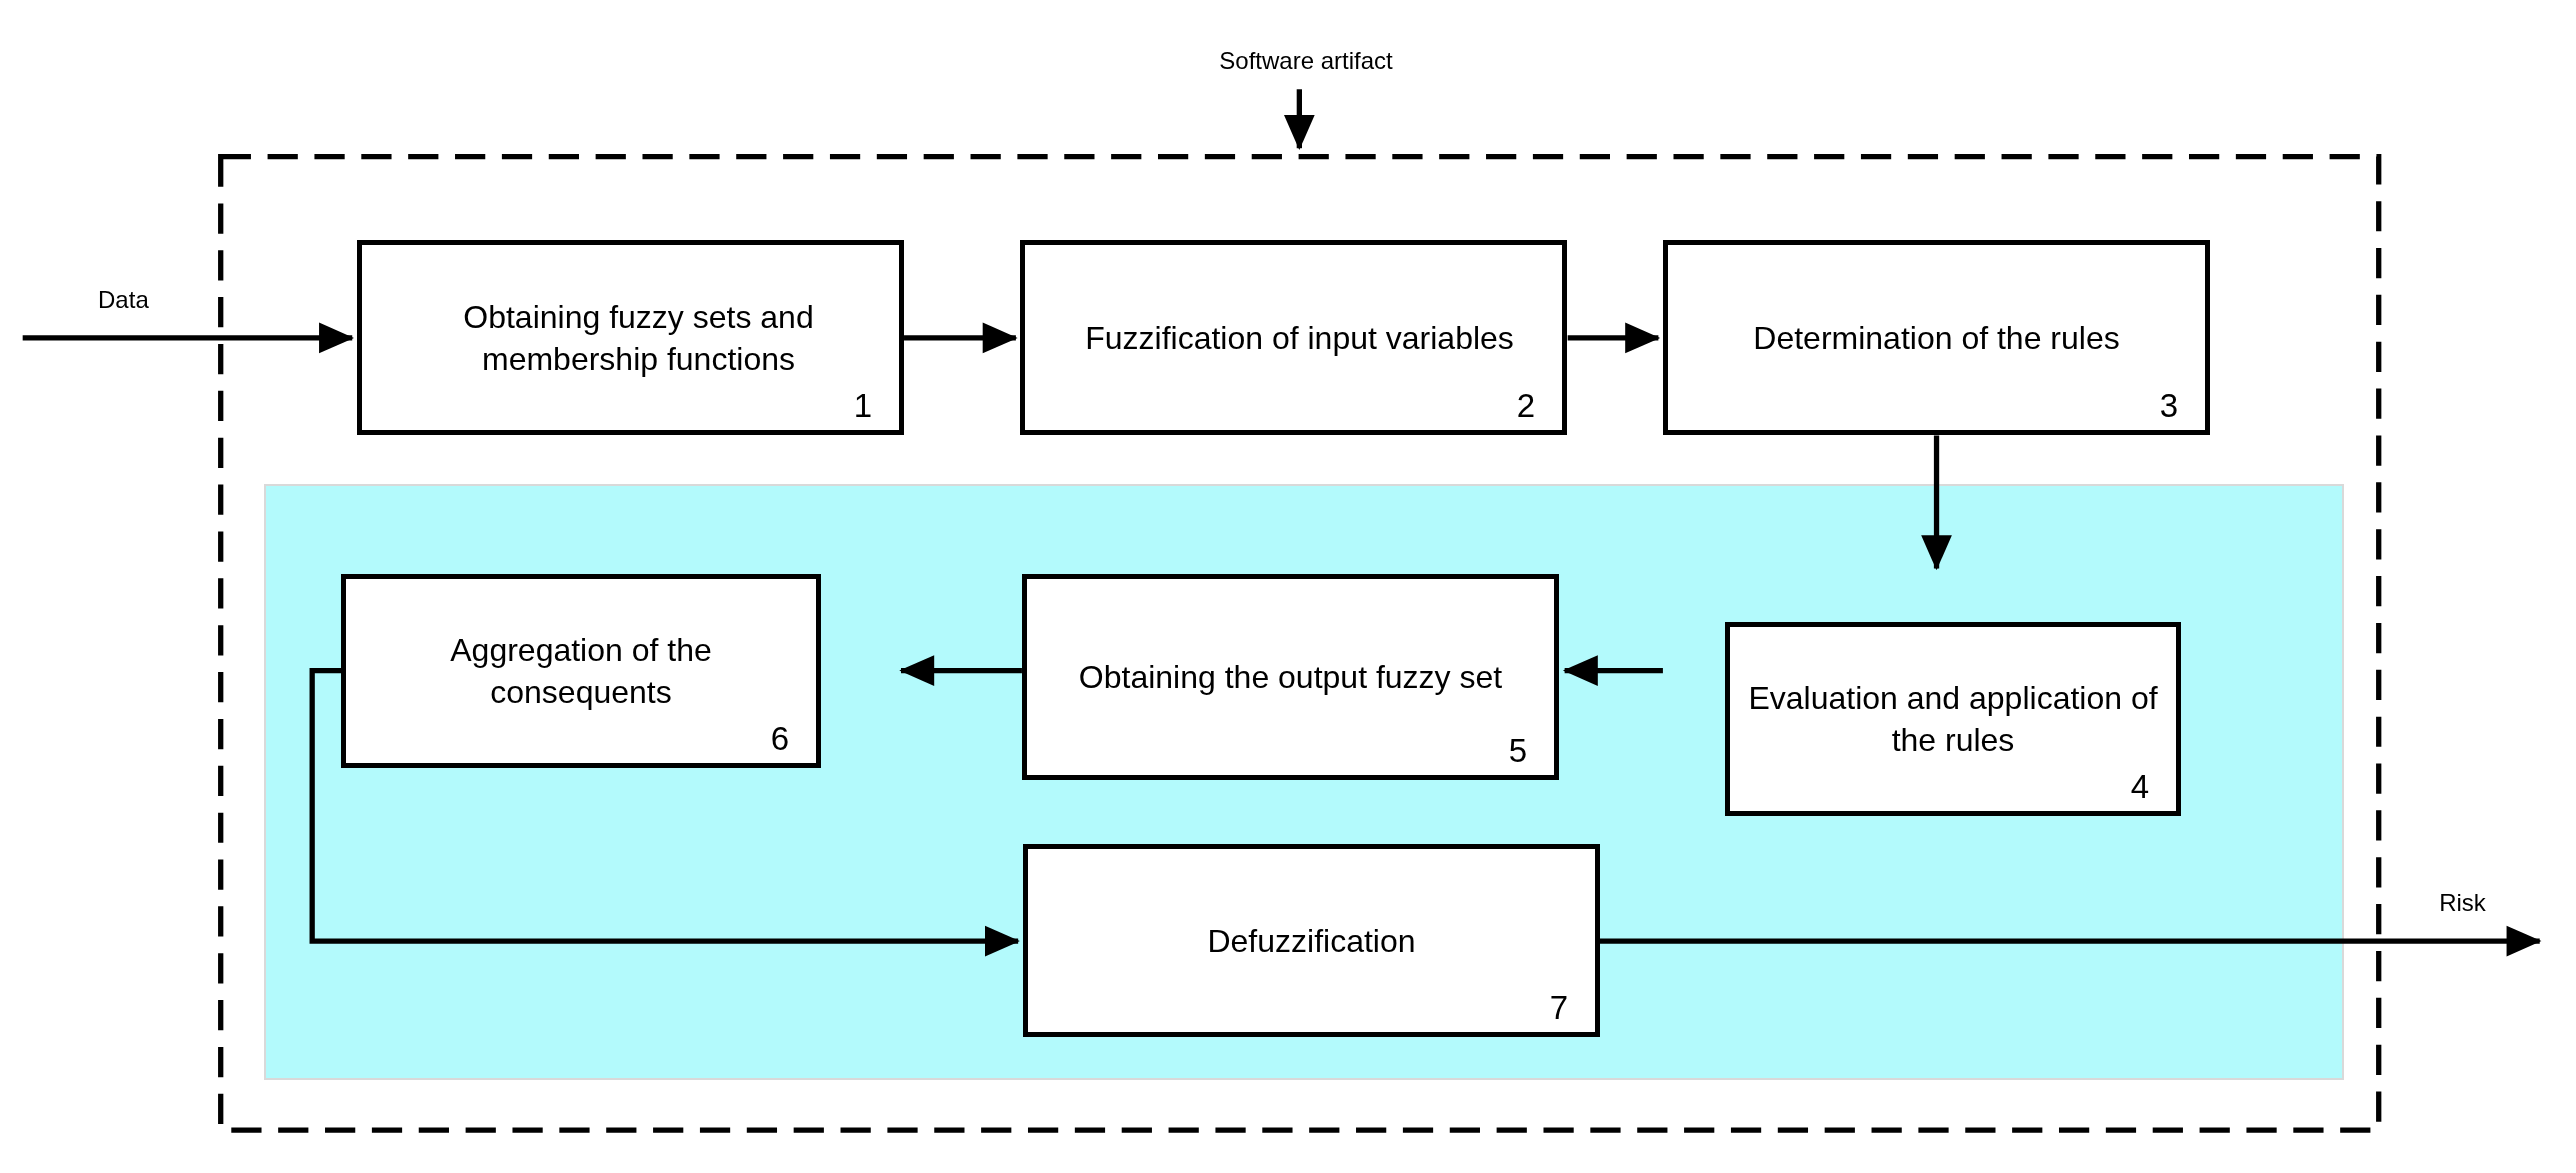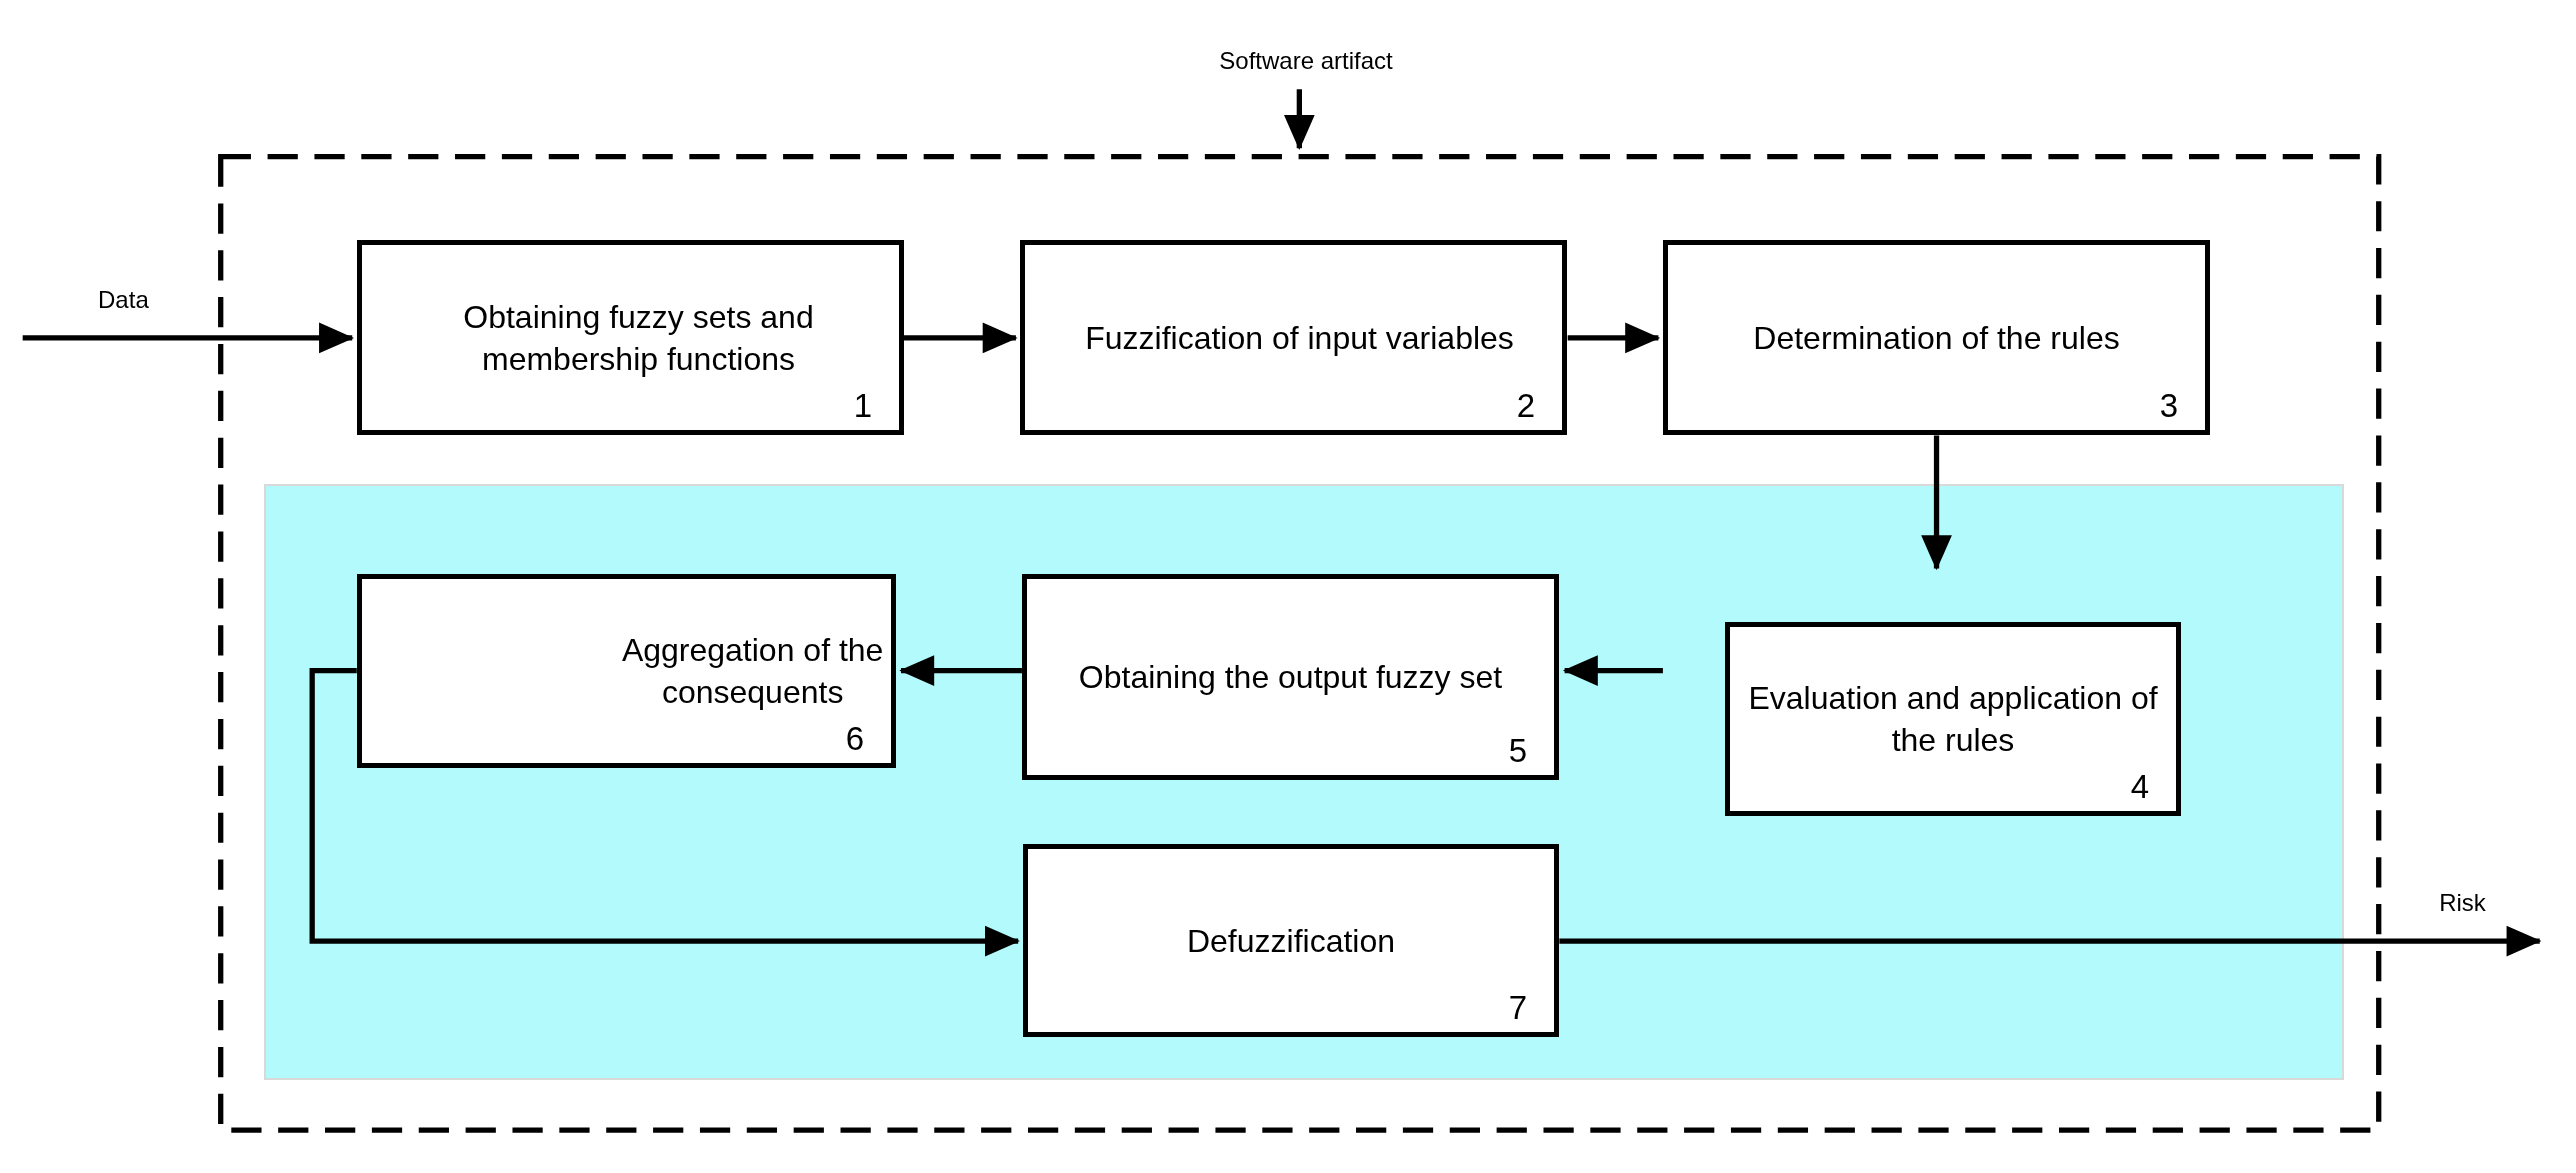--- a/index.html
+++ b/index.html
@@ -61,22 +61,22 @@
     line-height:38px;
     text-align:center;
     z-index:4;
   }
   
   .n1{left:357px;top:240px;width:547px;height:195px;padding-left:16px;}
   .n2{left:1020px;top:240px;width:547px;height:195px;padding-left:12px;}
   .n3{left:1663px;top:240px;width:547px;height:195px;}
   .n4{left:1725px;top:574px;width:456px;height:194px;margin-top:48px;}
   .n5{left:1022px;top:574px;width:537px;height:206px;}
-  .n6{left:357px;top:574px;width:539px;height:194px;justify-content:flex-end;}
-  .n7{left:1023px;top:844px;width:536px;height:193px;}
+  .n6{left:341px;top:574px;width:480px;height:194px;}
+  .n7{left:1023px;top:844px;width:577px;height:193px;}
   .lbl-software{left:1079px;top:42px;width:454px;}
   .lbl-data{left:17.4px;top:281px;width:212px;}
   .lbl-risk{left:2349px;top:884px;width:227px;}
   .lbl-region{left:1899px;top:1001px;width:454px;z-index:4;}
 </style>
 </head>
 <body>
 
 <div class="canvas">
 

